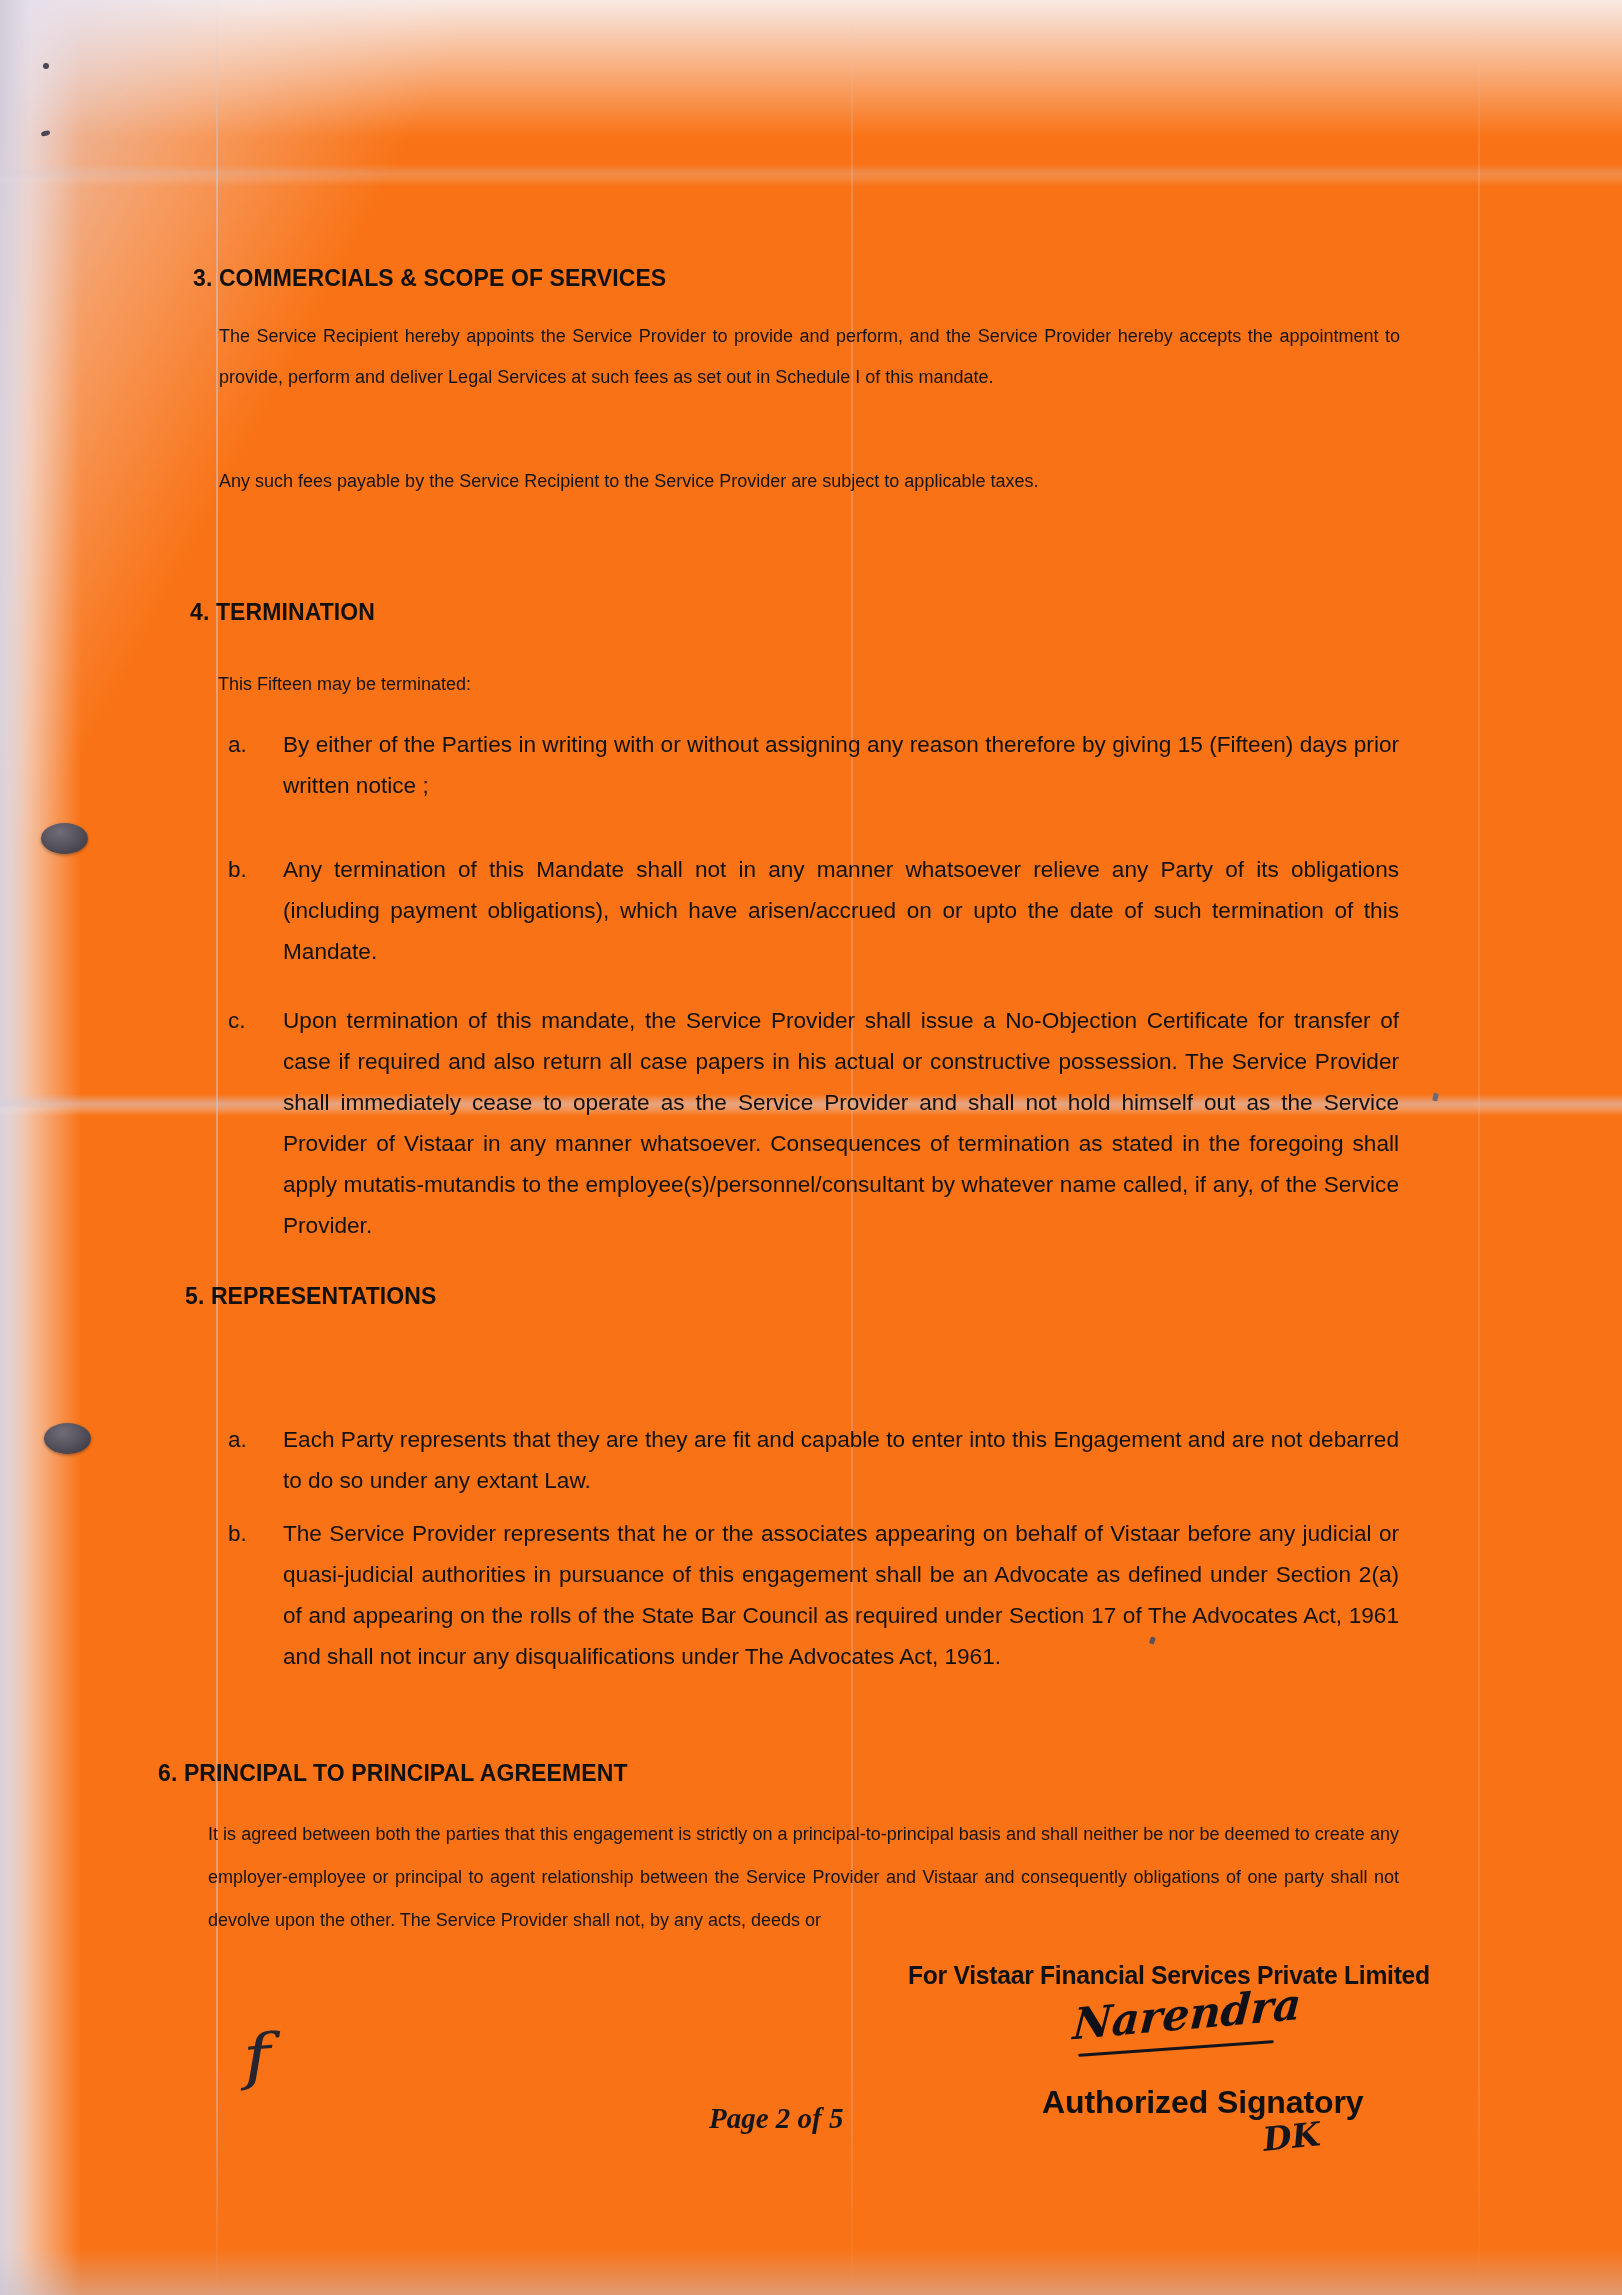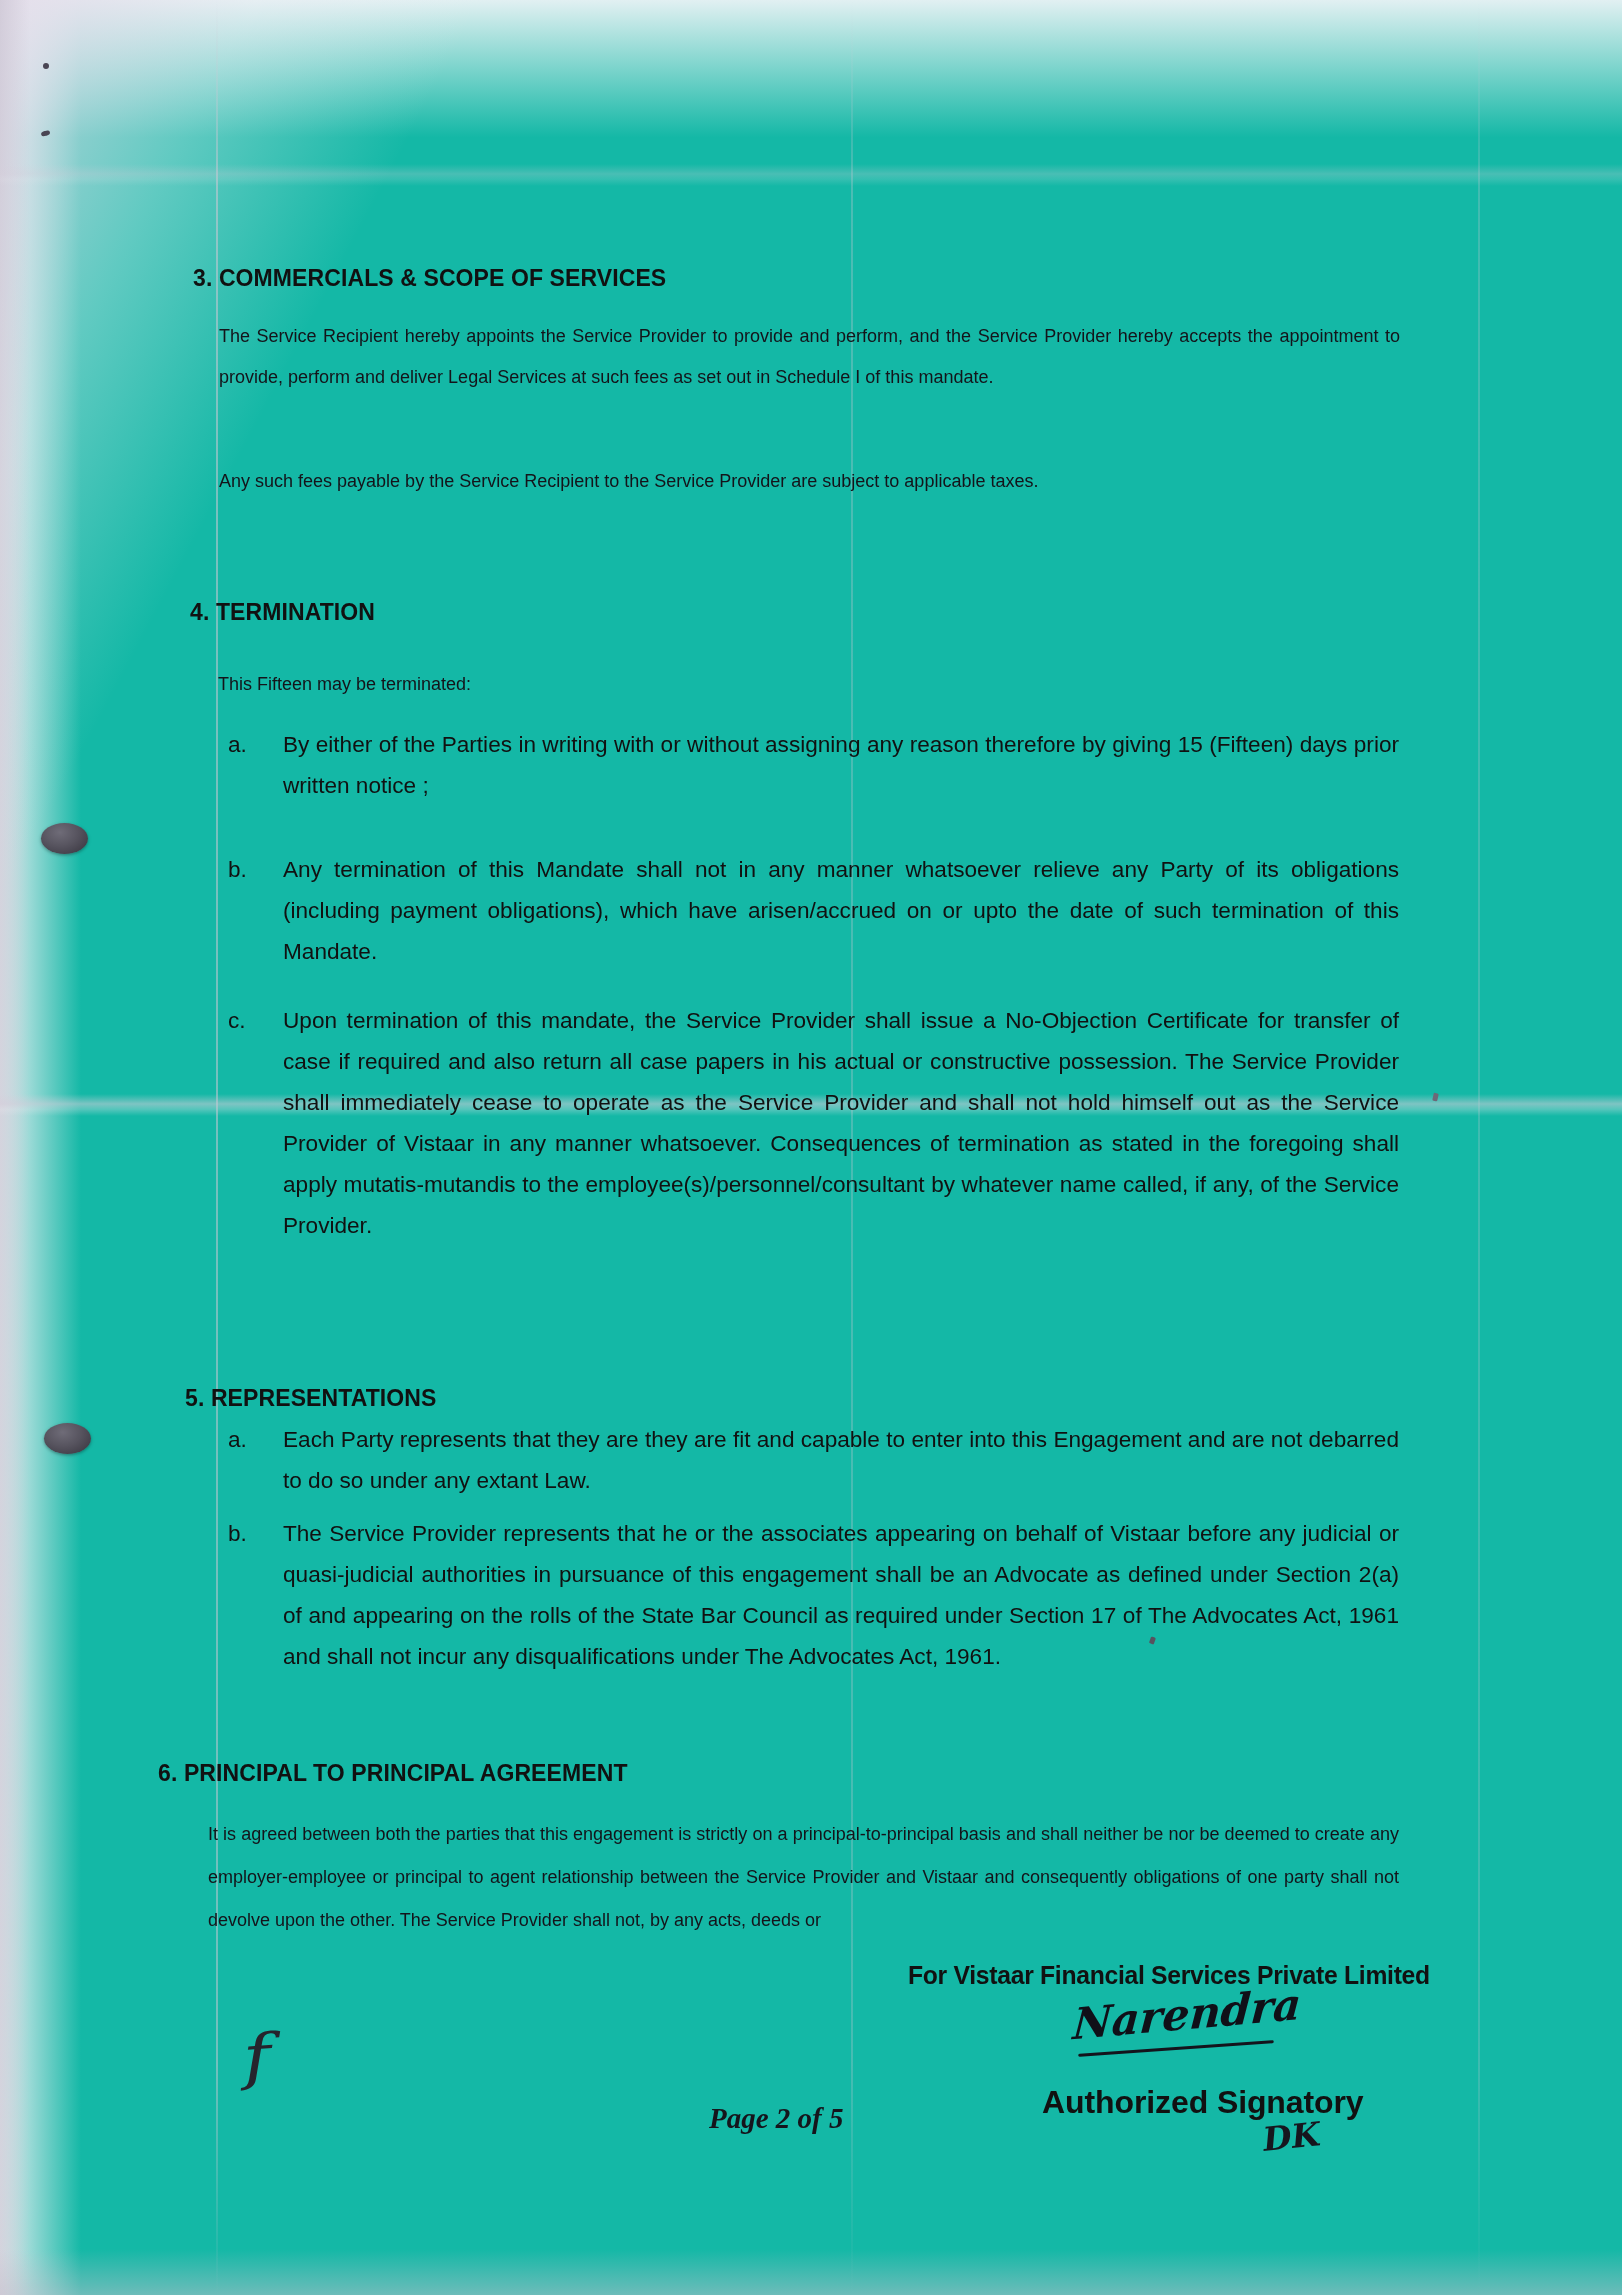--- a/index.html
+++ b/index.html
@@ -4,21 +4,21 @@
 <style>
   html, body {
     margin: 0;
     padding: 0;
     background: #b8b8b8;
   }
   .page {
     position: relative;
     width: 1623px;
     height: 2295px;
-    background: #14b8a6;
+    background: #f97316;
     overflow: hidden;
     font-family: "Liberation Sans", sans-serif;
     color: #111111;
   }
 
   
   .scan-tint {
     position: absolute;
     inset: 0;
     background:
@@ -238,21 +238,21 @@
     <div class="listitem" style="left:228px; top:849px; width:1171px;">
       <span class="marker">b.</span>
       <span class="itemtext">Any termination of this Mandate shall not in any manner whatsoever relieve any Party of its obligations (including payment obligations), which have arisen/accrued on or upto the date of such termination of this Mandate.</span>
     </div>
 
     <div class="listitem" style="left:228px; top:1000px; width:1171px;">
       <span class="marker">c.</span>
       <span class="itemtext">Upon termination of this mandate, the Service Provider shall issue a No-Objection Certificate for transfer of case if required and also return all case papers in his actual or constructive possession. The Service Provider shall immediately cease to operate as the Service Provider and shall not hold himself out as the Service Provider of Vistaar in any manner whatsoever. Consequences of termination as stated in the foregoing shall apply mutatis-mutandis to the employee(s)/personnel/consultant by whatever name called, if any, of the Service Provider.</span>
     </div>
 
-    <div class="heading" style="left:185px; top:1385px;">
+    <div class="heading" style="left:185px; top:1283px;">
       <span>5.</span>
       <span>REPRESENTATIONS</span>
     </div>
 
     <div class="listitem" style="left:228px; top:1419px; width:1171px;">
       <span class="marker">a.</span>
       <span class="itemtext">Each Party represents that they are they are fit and capable to enter into this Engagement and are not debarred to do so under any extant Law.</span>
     </div>
 
     <div class="listitem" style="left:228px; top:1513px; width:1171px;">

